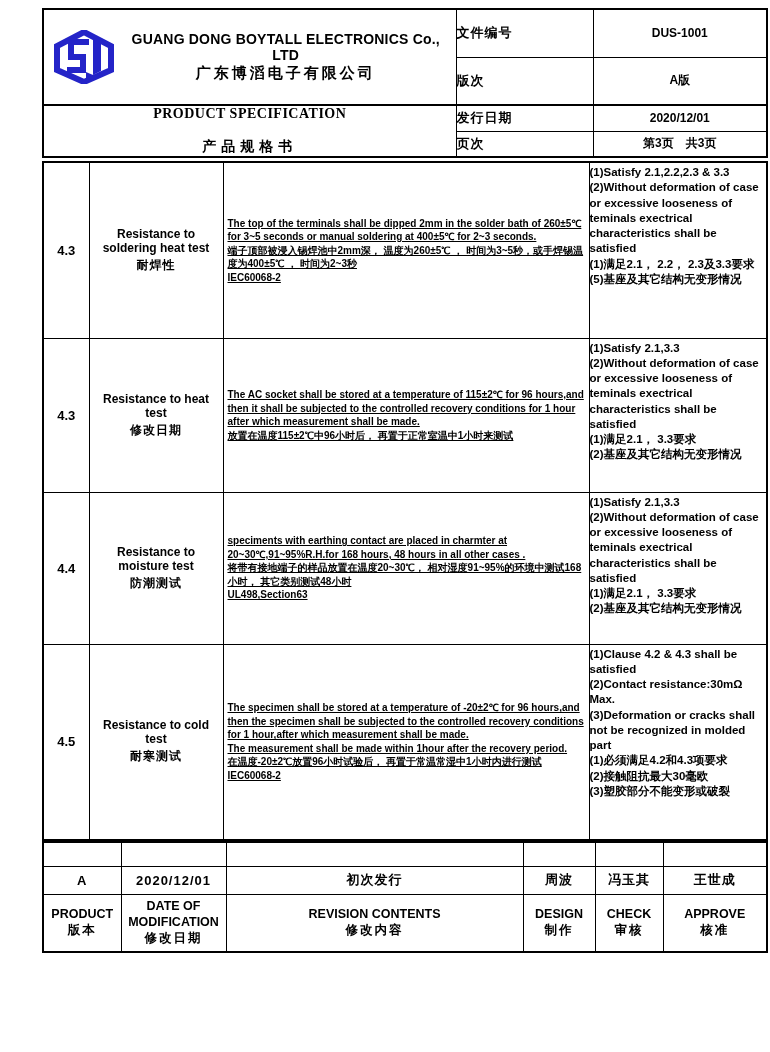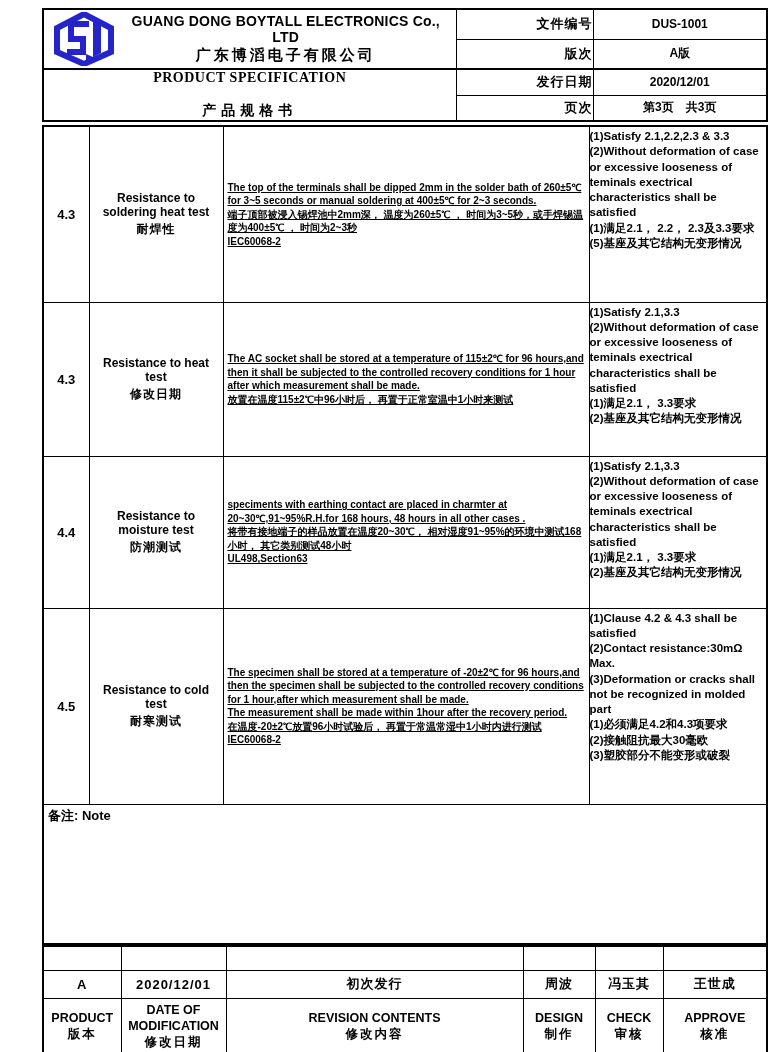--- a/index.html
+++ b/index.html
@@ -9,30 +9,30 @@
     font-family:"Liberation Sans", sans-serif;
     font-weight:bold; color:#000;
   }
   .sheet { position:absolute; left:42px; top:8px; width:724px; }
 
   table { border-collapse:collapse; width:724px; table-layout:fixed; }
   td { border:1px solid #000; overflow:hidden; }
   .t-header, .t-main, .t-rev { border:2px solid #000; }
 
   
-  .company-cell { vertical-align:middle; padding:2px 4px; }
+  .company-cell { vertical-align:middle; padding:20px 4px; }
   .company-inner { display:flex; align-items:center; }
   .logo-wrap { width:72px; flex:0 0 72px; display:flex; justify-content:center; }
   .company-names { flex:1; text-align:center; }
   .company-en { font-size:14px; letter-spacing:0.2px; }
   .company-cn { font-size:15px; letter-spacing:3px; margin-top:1px; }
   .spec-cell { vertical-align:middle; text-align:center;font-family:Liberation Serif, serif; }
   .spec-en { font-size:14px; letter-spacing:0.5px; }
   .spec-cn { font-size:14px; letter-spacing:5px; margin-top:16px; }
-  .meta-label { text-align:right; vertical-align:middle; font-size:13px; letter-spacing:1px; }
+  .meta-label { text-align:left; vertical-align:middle; font-size:13px; letter-spacing:1px; }
   .meta-value { text-align:center; vertical-align:middle; font-size:12px; }
   .thick-top td { border-top:2px solid #000; }
 
   
   .t-main { margin-top:3px; }
   .cell-no { text-align:center; vertical-align:middle; font-size:13px; }
   .cell-name { text-align:center; vertical-align:middle; font-size:12px; padding:0 3px; }
   .cell-name .cn { margin-top:2px; letter-spacing:1px; }
   .cell-desc { vertical-align:middle; font-size:10px; padding:2px 4px; line-height:1.35;text-decoration:underline; }
   .cell-crit { vertical-align:top; font-size:11.5px; padding:2px 0; line-height:1.33; }
@@ -180,25 +180,20 @@
       <td class="cell-crit">
         <div class="pre">(1)Clause 4.2 &amp; 4.3 shall be satisfied
 (2)Contact resistance:30mΩ Max.
 (3)Deformation or cracks shall not be recognized in molded part
 (1)必须满足4.2和4.3项要求
 (2)接触阻抗最大30毫欧
 (3)塑胶部分不能变形或破裂</div>
       </td>
     </tr>
 
-    <tr style="height:140px">
-      <td class="cell-note" colspan="4">
-        <span>备注: Note</span>
-      </td>
-    </tr>
   </tbody>
     </table>
 
   <table class="t-rev">
     <colgroup>
       <col style="width:78px">
         <col style="width:105px">
         <col style="width:297px">
       <col style="width:72px">
         <col style="width:68px">

